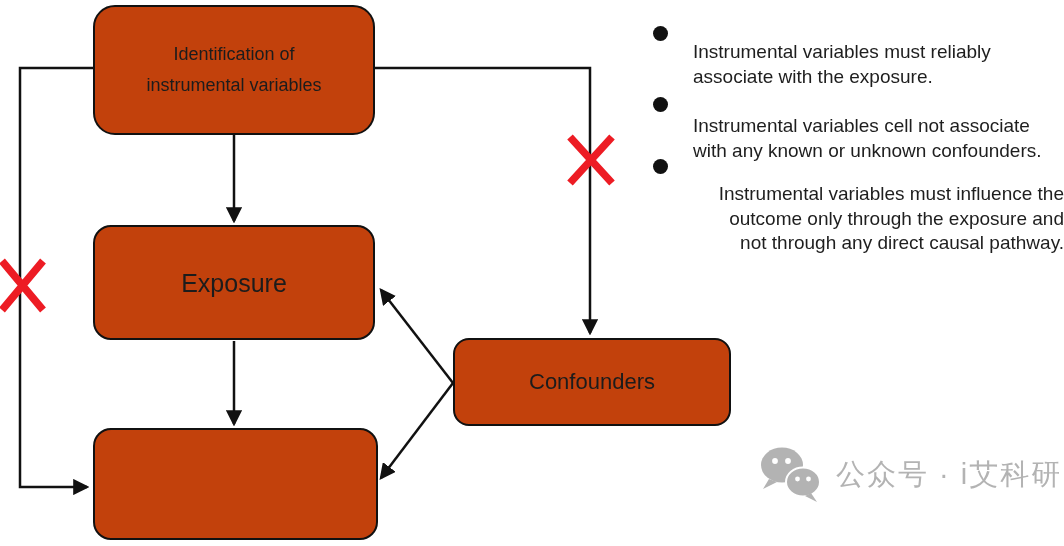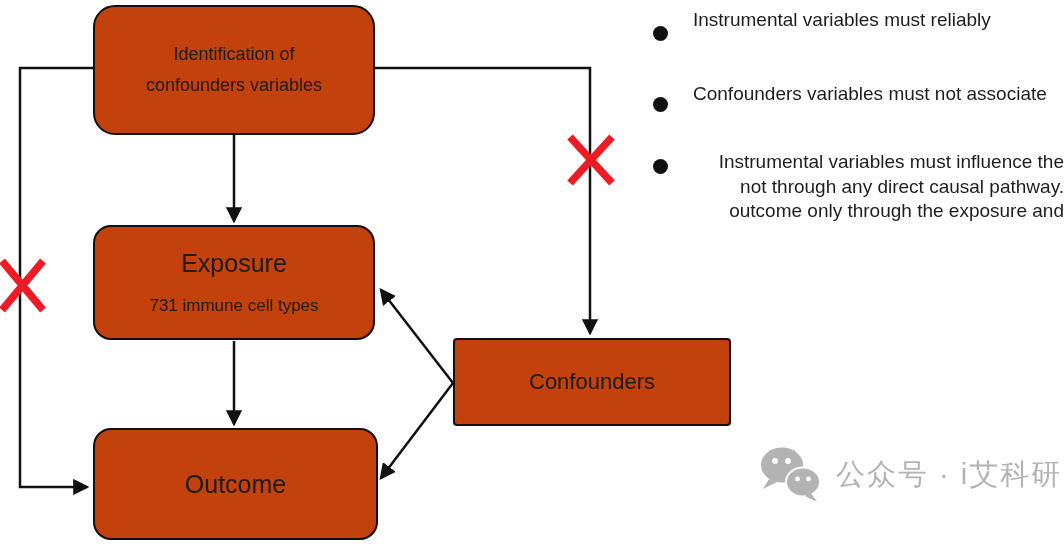--- a/index.html
+++ b/index.html
@@ -11,29 +11,29 @@
   svg.connectors{position:absolute;left:0;top:0;width:1064px;height:546px;pointer-events:none;}
   .node{
     position:absolute;border:2.5px solid #111111;border-radius:18px;background:#c2410c;
     display:flex;flex-direction:column;align-items:center;justify-content:center;text-align:center;
     box-sizing:border-box;
   }
   .node-identification{left:93px;top:5px;width:282px;height:130px;border-radius:22px;}
   .node-identification .line{font-size:18px;line-height:31.5px;white-space:nowrap;}
   .node-exposure{left:93px;top:225px;width:282px;height:115px;}
   .node-outcome{left:93px;top:428px;width:285px;height:112px;}
-  .node-confounders{left:453px;top:338px;width:278px;height:88px;border-radius:4px;}
+  .node-confounders{left:453px;top:338px;width:278px;height:88px;border-radius:16px;}
   .node-title{font-size:25px;line-height:30px;white-space:nowrap;}
   .node-sub{font-size:17px;line-height:24px;margin-top:16px;white-space:nowrap;}
   .node-confounders .node-title{font-size:22px;}
   .bullet-item{position:absolute;left:645px;width:419px;}
   .bullet-item .dot{
     position:absolute;left:8px;width:15px;height:15px;border-radius:50%;background:#111111;
   }
-  .bullet-item .btext{margin-left:48px;font-size:19px;line-height:24.5px;color:#1e1e1e;}
+  .bullet-item .btext{margin-left:48px;font-size:19px;line-height:24.5px;color:#1e1e1e;margin-top:32px;}
   .bullet-item .btext .bline{white-space:nowrap;}
   .bullet-1{top:8px;}  .bullet-1 .dot{top:18px;}
   .bullet-2{top:82px;} .bullet-2 .dot{top:15px;}
   .bullet-3{top:150px;text-align:right;}.bullet-3 .dot{top:9px;}
   .watermark{
     position:absolute;left:758px;top:446px;display:flex;align-items:center;gap:14px;
   }
   .watermark .wm-text{
     font-size:29px;color:#b3b3b3;letter-spacing:2px;white-space:nowrap;
     font-family:"Liberation Sans", sans-serif;
@@ -62,56 +62,56 @@
     <path d="M 453 383 L 381 290" fill="none" stroke="#111111" stroke-width="2.5" marker-end="url(#arrow)"></path>
 
     <path d="M 453 383 L 381 478" fill="none" stroke="#111111" stroke-width="2.5" marker-end="url(#arrow)"></path>
 
     <path d="M 2 261 L 43 310 M 43 261 L 2 310" fill="none" stroke="#ed1c24" stroke-width="7.5"></path>
     <path d="M 570 137 L 612 183 M 612 137 L 570 183" fill="none" stroke="#ed1c24" stroke-width="7.5"></path>
   </svg>
 
   <div class="node node-identification">
     <div class="line">Identification of</div>
-    <div class="line">confounders variables</div>
+    <div class="line">instrumental variables</div>
   </div>
 
   <div class="node node-exposure">
     <div class="node-title">Exposure</div>
-    <div class="node-sub">731 immune cell types</div>
   </div>
 
   <div class="node node-outcome">
-    <div class="node-title">Outcome</div>
   </div>
 
   <div class="node node-confounders">
     <div class="node-title">Confounders</div>
   </div>
 
   <div class="bullet-item bullet-1">
     <span class="dot"></span>
     <div class="btext">
       <div class="bline">Instrumental variables must reliably</div>
+      <div class="bline">associate with the exposure.</div>
     </div>
   </div>
 
   <div class="bullet-item bullet-2">
     <span class="dot"></span>
     <div class="btext">
-      <div class="bline">Confounders variables must not associate</div>
+      <div class="bline">Instrumental variables cell not associate</div>
+      <div class="bline">with any known or unknown confounders.</div>
     </div>
   </div>
 
   <div class="bullet-item bullet-3">
     <span class="dot"></span>
     <div class="btext">
       <div class="bline">Instrumental variables must influence the</div>
+      <div class="bline">outcome only through the exposure and</div>
       <div class="bline">not through any direct causal pathway.</div>
-      <div class="bline">outcome only through the exposure and</div>
     </div>
   </div>
 
   <div class="watermark">
     <svg width="64" height="58" viewBox="0 0 64 58">
       <ellipse cx="24" cy="19" rx="21" ry="17.5" fill="#b3b3b3"></ellipse>
       <path d="M 11 33 L 5 43 L 19 36 z" fill="#b3b3b3"></path>
       <circle cx="17" cy="15" r="2.9" fill="#ffffff"></circle>
       <circle cx="30" cy="15" r="2.9" fill="#ffffff"></circle>
       <ellipse cx="45" cy="36" rx="17" ry="14.5" fill="#b3b3b3" stroke="#ffffff" stroke-width="2"></ellipse>

